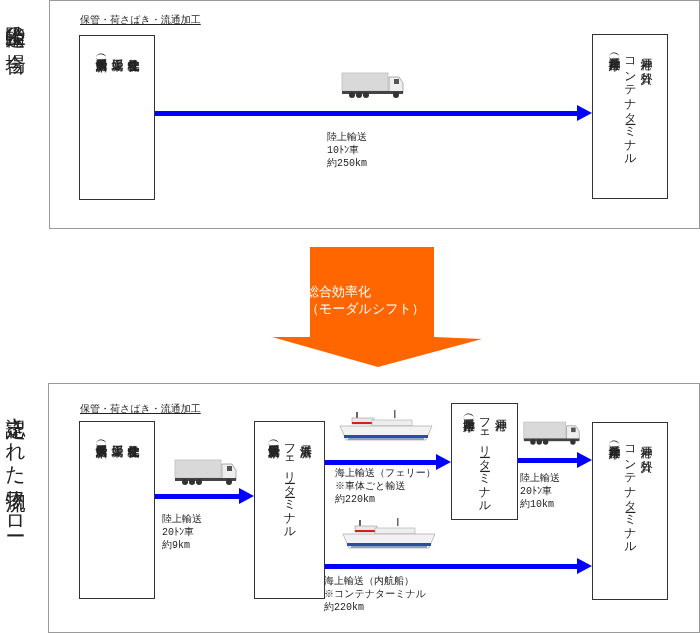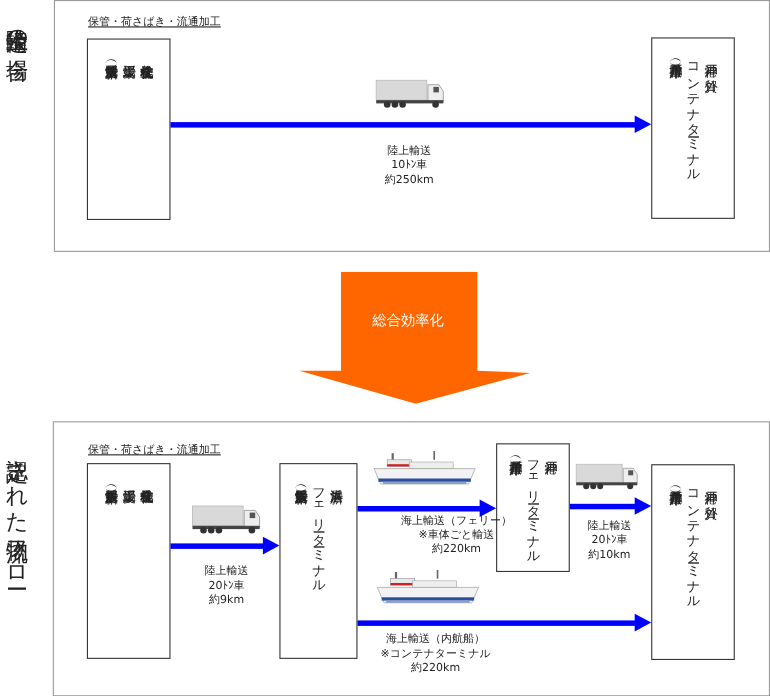--- a/index.html
+++ b/index.html
@@ -7,25 +7,25 @@
          font-family: "DejaVu Sans", "Liberation Sans", sans-serif; color: #222; }
   .abs { position: absolute; }
   .vtext { writing-mode: vertical-rl; text-orientation: upright; white-space: nowrap; }
   .side-title { font-size: 20px; letter-spacing: 1px; color: #222; line-height: 1; }
   .panel { border: 1.5px solid #9a9a9a; background: #fff; box-sizing: border-box; }
   .panel-label { font-size: 10px; color: #222; text-decoration: underline; }
   .node { border: 1.5px solid #333; background: #fff; box-sizing: border-box;
           display: flex; justify-content: center; align-items: flex-start; padding-top: 14px; }
   .node .col { font-size: 12px; line-height: 15px; letter-spacing: 0px; }
   .node .wrap { display: flex; flex-direction: row-reverse; gap: 1px; }
-  .caption { font-size: 10px; line-height: 13px; text-align: center; color: #222; white-space: nowrap; }
+  .caption { font-size: 10px; line-height: 13px; color: #222; white-space: nowrap; font-family: Liberation Mono, monospace; }
   .arrow-line { background: #0000ff; height: 5px; }
   .arrow-head { width: 0; height: 0; border-top: 8px solid transparent; border-bottom: 8px solid transparent;
                 border-left: 15px solid #0000ff; }
-  .orange-text { color: #fff; font-size: 13px; text-align: center; line-height: 17px; }
+  .orange-text { color: #fff; font-size: 13px; text-align: left; line-height: 17px; }
 </style>
 </head>
 <body>
 
 <div class="abs vtext side-title" style="left:6px; top:10px;">陸上輸送の場合</div>
 
 <div class="abs panel" style="left:49px; top:0px; width:651px; height:229px;"></div>
 <div class="abs panel-label" style="left:80px; top:13px;">保管・荷さばき・流通加工</div>
 
 <div class="abs node" style="left:79px; top:35px; width:76px; height:165px;">
@@ -66,20 +66,21 @@
   <div>約250km</div>
 </div>
 
 <div class="abs" style="left:246px; top:247px; width:236px; height:120px;">
   <svg width="236" height="120" viewBox="0 0 236 120">
     <polygon points="64,0 188,0 188,90 236,92 132,120 26,90 64,90" fill="#ff6600"></polygon>
   </svg>
 </div>
 <div class="abs orange-text" style="left:306px; top:283px; width:130px;">
   <div>総合効率化</div>
+  <div>（モーダルシフト）</div>
 </div>
 
 <div class="abs vtext side-title" style="left:6px; top:402px;">認定された物流フロー</div>
 
 <div class="abs panel" style="left:48px; top:383px; width:652px; height:250px;"></div>
 <div class="abs panel-label" style="left:80px; top:402px;">保管・荷さばき・流通加工</div>
 
 <div class="abs node" style="left:79px; top:421px; width:76px; height:178px;">
   <div class="wrap">
     <div class="vtext col">住友化学株式会社</div>
@@ -139,21 +140,21 @@
     <rect x="20" y="2" width="2" height="8" fill="#666"></rect>
     <rect x="58" y="0" width="1.5" height="8" fill="#666"></rect>
     <rect x="16" y="8" width="22" height="6" fill="#e8e8e8" stroke="#999" stroke-width="0.6"></rect>
     <rect x="16" y="12" width="24" height="2" fill="#d02020"></rect>
     <rect x="36" y="10" width="40" height="6" fill="#eeeeee" stroke="#aaa" stroke-width="0.6"></rect>
     <path d="M4 16 L96 16 L90 30 L10 30 Z" fill="#f2f2f2" stroke="#999" stroke-width="0.6"></path>
     <rect x="8" y="25" width="84" height="3" fill="#2a4fa0"></rect>
     <rect x="12" y="28" width="76" height="2" fill="#8aa0c8"></rect>
   </svg>
 </div>
-<div class="abs caption" style="left:335px; top:467px; width:112px;margin-left:24px;">
+<div class="abs caption" style="left:335px; top:467px; width:112px;">
   <div>海上輸送（フェリー）</div>
   <div>※車体ごと輸送</div>
   <div>約220km</div>
 </div>
 
 <div class="abs arrow-line" style="left:518px; top:458px; width:60px;"></div>
 <div class="abs arrow-head" style="left:577px; top:452px;"></div>
 <div class="abs" style="left:522px; top:420px; width:60px; height:26px;">
   <svg width="60" height="26" viewBox="0 0 66 28">
     <rect x="2" y="2" width="46" height="18" fill="#d9d9d9" stroke="#bdbdbd" stroke-width="0.8"></rect>
@@ -179,17 +180,17 @@
     <rect x="20" y="2" width="2" height="8" fill="#666"></rect>
     <rect x="58" y="0" width="1.5" height="8" fill="#666"></rect>
     <rect x="16" y="8" width="22" height="6" fill="#e8e8e8" stroke="#999" stroke-width="0.6"></rect>
     <rect x="16" y="12" width="24" height="2" fill="#d02020"></rect>
     <rect x="36" y="10" width="40" height="6" fill="#eeeeee" stroke="#aaa" stroke-width="0.6"></rect>
     <path d="M4 16 L96 16 L90 30 L10 30 Z" fill="#f2f2f2" stroke="#999" stroke-width="0.6"></path>
     <rect x="8" y="25" width="84" height="3" fill="#2a4fa0"></rect>
     <rect x="12" y="28" width="76" height="2" fill="#8aa0c8"></rect>
   </svg>
 </div>
-<div class="abs caption" style="left:336px; top:575px; width:120px;">
+<div class="abs caption" style="left:324px; top:575px; width:120px;">
   <div>海上輸送（内航船）</div>
   <div>※コンテナターミナル</div>
   <div>約220km</div>
 </div>
 
 </body></html>

